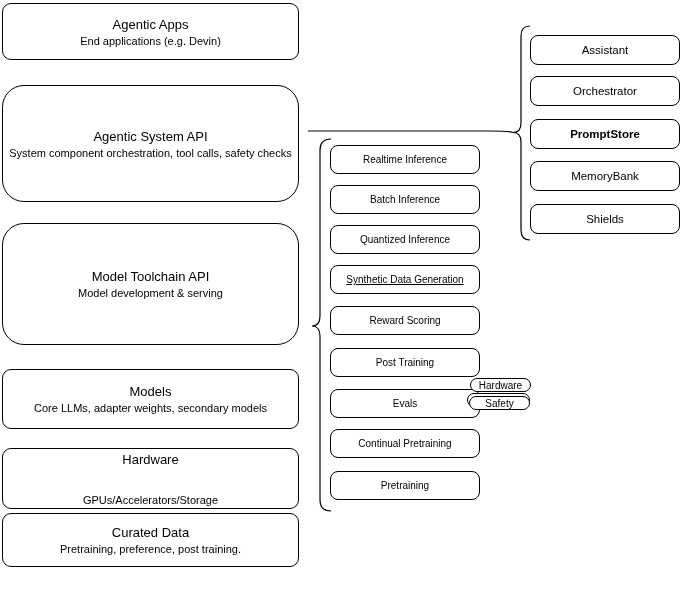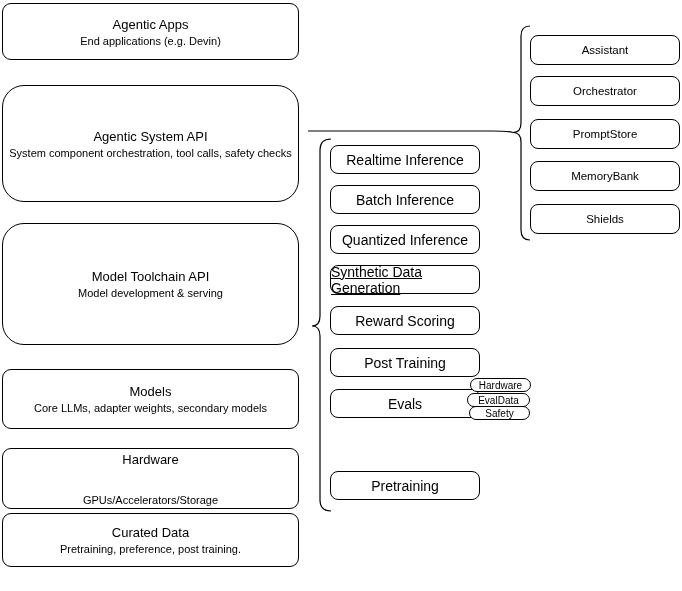--- a/index.html
+++ b/index.html
@@ -27,21 +27,21 @@
     justify-content: center;
     text-align: left;
   }
   .stack-box { left: 2px; width: 297px; border-radius: 9px; }
   .stack-box.big { border-radius: 22px; }
   .stack-box .title { font-size: 13px; line-height: 15px; }
   .stack-box .subtitle { font-size: 11px; line-height: 12px; margin-top: 3px; }
 
   .mid-box {
     left: 330px; width: 150px; height: 29px;
-    border-radius: 8px; font-size: 14px;
+    border-radius: 8px; font-size: 10px;
   }
   .right-box {
     left: 530px; width: 150px; height: 30px;
     border-radius: 8px; font-size: 11.5px;
   }
   .pill {
     position: absolute;
     box-sizing: border-box;
     background: #ffffff;
     border: 1px solid #000000;
@@ -114,41 +114,44 @@
   </div>
   <div class="node mid-box" style="top:306px;">
     <span>Reward Scoring</span>
   </div>
   <div class="node mid-box" style="top:348px;">
     <span>Post Training</span>
   </div>
   <div class="node mid-box" style="top:389px;">
     <span>Evals</span>
   </div>
+  <div class="node mid-box" style="top:429px;">
+    <span>Continual Pretraining</span>
+  </div>
   <div class="node mid-box" style="top:471px;">
     <span>Pretraining</span>
   </div>
 
   <div class="pill" style="left:470px;top:378px;width:61px;height:14px;">
     <span>Hardware</span>
   </div>
   <div class="pill" style="left:467px;top:393px;width:63px;height:14px;">
     <span>EvalData</span>
   </div>
-  <div class="pill" style="left:469px;top:406px;width:61px;height:14px;">
+  <div class="pill" style="left:469px;top:396px;width:61px;height:14px;">
     <span>Safety</span>
   </div>
 
   <div class="node right-box" style="top:35px;">
     <span>Assistant</span>
   </div>
   <div class="node right-box" style="top:76px;">
     <span>Orchestrator</span>
   </div>
-  <div class="node right-box" style="top:119px;">
+  <div class="node right-box" style="top:119px;font-weight:bold;">
     <span>PromptStore</span>
   </div>
   <div class="node right-box" style="top:161px;">
     <span>MemoryBank</span>
   </div>
   <div class="node right-box" style="top:204px;">
     <span>Shields</span>
   </div>
 
 </div>

